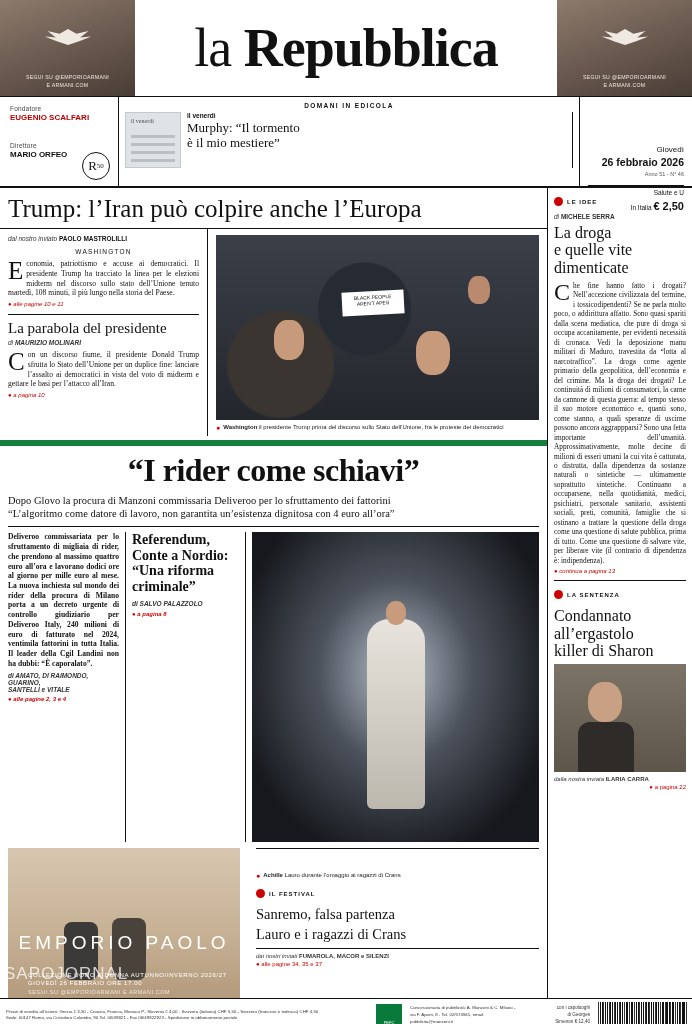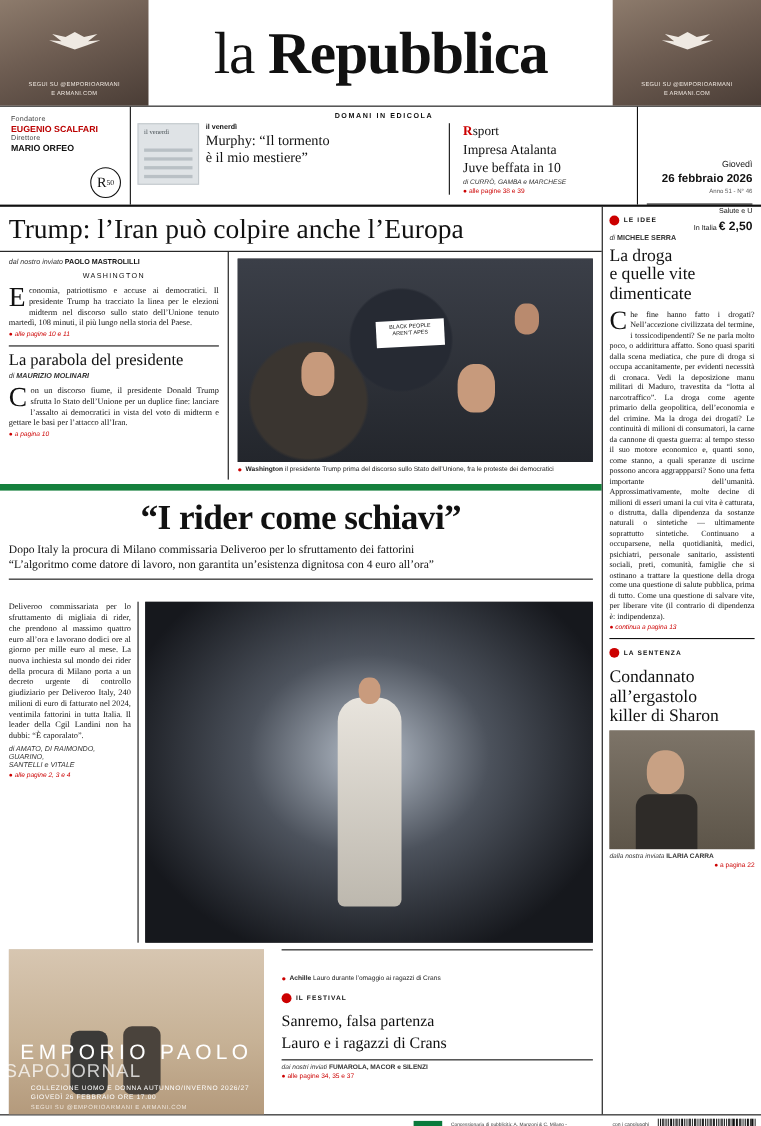--- a/index.html
+++ b/index.html
@@ -35,21 +35,21 @@
     font-size: 54px; letter-spacing:-1px; font-weight:400;
   }
   .masthead .title b { font-weight:700; }
 
   
   .headstrip { display:flex; height: 92px; border-top:1.5px solid #111; border-bottom:2.5px solid #111; }
   .hs-left { width:118px; padding:8px 8px 4px 10px; position:relative; }
   .hs-left .lbl { font-family:"Liberation Sans",sans-serif; font-size:6.5px; color:#444; letter-spacing:.2px;}
   .hs-left .nm { font-family:"Liberation Sans",sans-serif; font-size:8px; font-weight:700; color:#b00; margin-top:1px; }
   .hs-left .nm2 { font-family:"Liberation Sans",sans-serif; font-size:8px; font-weight:700; color:#111; margin-top:1px; }
-  .hs-left .blk2 { }
+  .hs-left .blk2 { margin-top:20px; }
   .r50 {
     position:absolute; right:8px; bottom:6px; width:28px; height:28px;
     border:1px solid #111; border-radius:50%;
     display:flex; align-items:center; justify-content:center;
     font-family:"Liberation Serif",serif; font-size:13px;
   }
   .r50 sub { font-size:7px; }
 
   .hs-mid { flex:1; border-left:1px solid #111; border-right:1px solid #111; position:relative; padding-top:2px;}
   .domani {
@@ -114,21 +114,21 @@
   }
   .cap { font-family:"Liberation Sans",sans-serif; font-size:6px; line-height:1.32; color:#222; margin-top:4px; display:flex; gap:3px;}
   .cap b { font-weight:700; }
   .capdot { color:#c00; font-size:7px; line-height:1; }
 
   
   .rider-wrap { border-top:6px solid #15803d; margin-top:4px; padding: 6px 8px 0 8px; }
   .rider-head { font-size:32px; text-align:center; letter-spacing:-.5px; }
   .rider-sub { font-size:10.5px; line-height:1.2; margin-top:6px; }
   .rider-sub2 { font-size:10.5px; line-height:1.2; }
-  .rider-cols { display:flex; margin-top:6px; border-top:1px solid #111; padding-top:20px; }
+  .rider-cols { display:flex; margin-top:6px; border-top:1px solid #111; padding-top:5px;font-weight:bold; }
   .rc1 { width:118px; padding-right:6px; border-right:1px solid #111; }
   .rc2 { width:120px; padding:0 6px; border-right:1px solid #111; }
   .rc3 { flex:1; padding-left:6px; }
   .ref-head { font-size:14px; line-height:1.1; }
   .photo2 { width:100%; height:310px; background:#17181c; position:relative; overflow:hidden;}
 
   
   .armani-ad {
     margin: 6px 8px 0 8px; height:150px; position:relative; overflow:hidden;
     background: linear-gradient(175deg,#cdbfae 0%,#c0ad99 40%,#a8917c 100%);
@@ -247,27 +247,20 @@
           <div class="tp-bar" style="top:22px;"></div>
           <div class="tp-bar" style="top:30px;"></div>
           <div class="tp-bar" style="top:38px;"></div>
           <div class="tp-bar" style="top:46px;"></div>
         </div>
         <div class="col-ven">
           <div class="ven-kicker">il venerdì</div>
           <div class="ven-t1">Murphy: “Il tormento</div>
           <div class="ven-t2">è il mio mestiere”</div>
         </div>
-        <div class="col-rsp">
-          <div class="rsp-logo"><b>R</b><span>sport</span></div>
-          <div class="rsp-t">Impresa Atalanta</div>
-          <div class="rsp-t">Juve beffata in 10</div>
-          <div class="rsp-by">di CURRÒ, GAMBA e MARCHESE</div>
-          <div class="rsp-pg"><span class="dot">●</span> <span>alle pagine 38 e 39</span></div>
-        </div>
       </div>
     </div>
 
     <div class="hs-right">
       <div class="dow">Giovedì</div>
       <div class="date">26 febbraio 2026</div>
       <div class="meta">Anno 51 - N° 46</div>
       <div class="sal">Salute e U</div>
       <div class="price"><span>In Italia</span> <b>€ 2,50</b></div>
     </div>
@@ -302,29 +295,37 @@
           </div>
           <div class="cap">
             <span class="capdot">●</span>
             <span><b>Washington</b> <span>il presidente Trump prima del discorso sullo Stato dell’Unione, fra le proteste dei democratici</span></span>
           </div>
         </div>
       </div>
 
       <div class="rider-wrap">
         <h2 class="rider-head">“I rider come schiavi”</h2>
-        <div class="rider-sub">Dopo Italy la procura di Milano commissaria Deliveroo per lo sfruttamento dei fattorini</div>
+        <div class="rider-sub">Dopo Glovo la procura di Manzoni commissaria Deliveroo per lo sfruttamento dei fattorini</div>
         <div class="rider-sub2">“L’algoritmo come datore di lavoro, non garantita un’esistenza dignitosa con 4 euro all’ora”</div>
 
         <div class="rider-cols">
           <div class="rc1">
             <div class="col-text">Deliveroo commissariata per lo sfruttamento di migliaia di rider, che prendono al massimo quattro euro all’ora e lavorano dodici ore al giorno per mille euro al mese. La nuova inchiesta sul mondo dei rider della procura di Milano porta a un decreto urgente di controllo giudiziario per Deliveroo Italy, 240 milioni di euro di fatturato nel 2024, ventimila fattorini in tutta Italia. Il leader della Cgil Landini non ha dubbi: “È caporalato”.</div>
             <div class="byline" style="margin-top:4px;">di AMATO, DI RAIMONDO, GUARINO,</div>
             <div class="byline">SANTELLI e VITALE</div>
             <div class="pg-ref"><span class="dot">●</span> <span>alle pagine 2, 3 e 4</span></div>
+          </div>
+          <div class="rc2">
+            <div class="ref-head">Referendum,</div>
+            <div class="ref-head">Conte a Nordio:</div>
+            <div class="ref-head">“Una riforma</div>
+            <div class="ref-head">criminale”</div>
+            <div class="sub-by" style="margin-top:6px;"><span>di </span><b>SALVO PALAZZOLO</b></div>
+            <div class="pg-ref"><span class="dot">●</span> <span>a pagina 8</span></div>
           </div>
           <div class="rc3">
             <div class="photo2">
               <div class="stage"></div>
               <div class="singer"></div>
               <div class="singer-head"></div>
             </div>
           </div>
         </div>
       </div>

